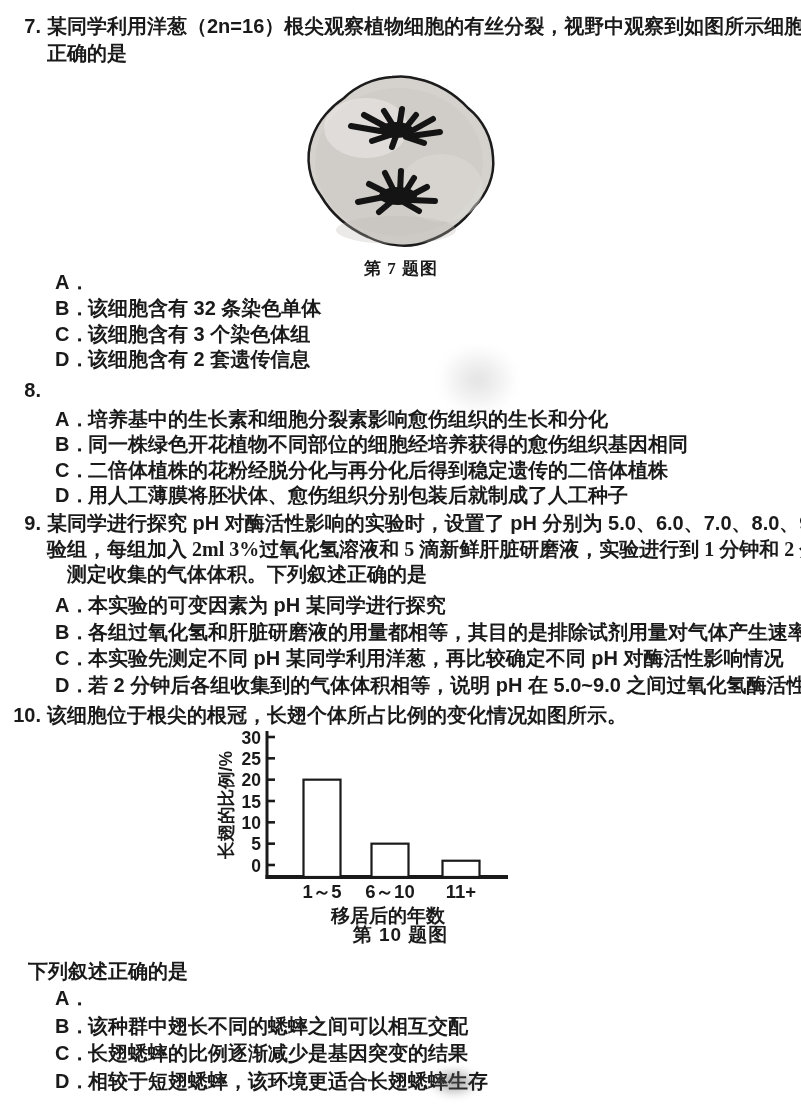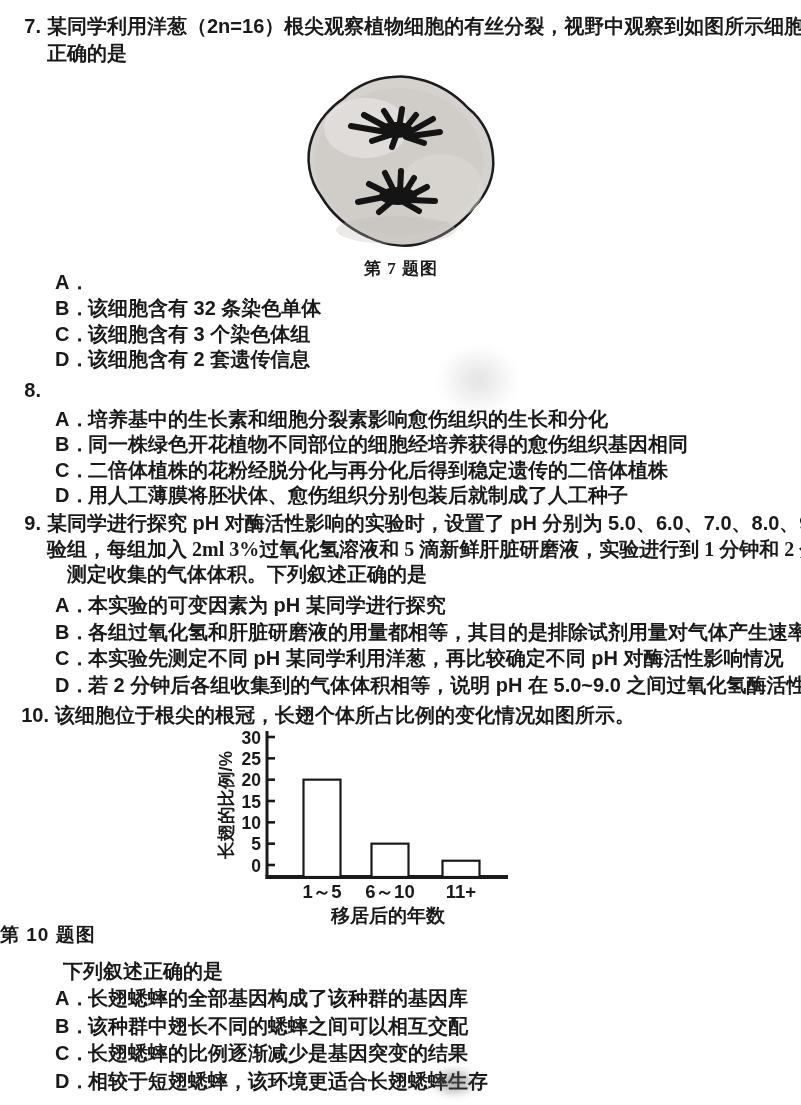--- a/index.html
+++ b/index.html
@@ -10,21 +10,21 @@
     font-weight:700; color:#1a1a1a; font-size:20px;
   }
   .abs{position:absolute;}
   .qfirst{display:flex; white-space:nowrap;}
   .qnum{flex:none; width:47px; text-align:right; padding-right:6px; box-sizing:border-box;}
   .qcont{left:47px; white-space:nowrap;font-family:Liberation Serif, serif;}
   .opts{left:55px; right:0;}
   .opt{display:flex; white-space:nowrap;}
   .olabel{flex:none; width:33px;}
   .figcap{text-align:center; font-size:17px; letter-spacing:1px;font-family:Liberation Serif, serif;}
-  .chart-caption{left:0; width:100%; font-size:19px; letter-spacing:1px;}
+  .chart-caption{left:0; width:100%; text-align:center; font-size:19px; letter-spacing:1px;}
   .lh26{line-height:26px;} .lh25-8{line-height:25.8px;} .lh25-4{line-height:25.4px;}
   .lh25-6{line-height:25.6px;} .lh26-7{line-height:26.7px;} .lh27-6{line-height:27.6px;}
   .smudge1{
     left:438px; top:345px; width:80px; height:70px; pointer-events:none;
     background:radial-gradient(closest-side, rgba(160,160,160,0.30), rgba(255,255,255,0));
     filter:blur(4px);
   }
   .smudge2{
     left:428px; top:1066px; width:52px; height:32px; pointer-events:none;
     background:radial-gradient(closest-side, rgba(90,90,90,0.60), rgba(255,255,255,0));
@@ -144,21 +144,21 @@
     <div class="opt">
         <span class="olabel">C．</span>
         <span>本实验先测定不同 pH 某同学利用洋葱，再比较确定不同 pH 对酶活性影响情况</span>
       </div>
     <div class="opt">
         <span class="olabel">D．</span>
         <span>若 2 分钟后各组收集到的气体体积相等，说明 pH 在 5.0~9.0 之间过氧化氢酶活性相等</span>
       </div>
   </div>
 
-  <div class="abs qfirst lh26" style="top:702px; left:8px;justify-content:flex-end;">
+  <div class="abs qfirst lh26" style="top:702px; left:0;justify-content:flex-end;">
     <span class="qnum">10.</span>
     <span>该细胞位于根尖的根冠，长翅个体所占比例的变化情况如图所示。</span>
   </div>
 
   <svg id="q10-chart" class="abs" style="left:190px; top:727px;" width="340" height="200" viewBox="0 0 340 200">
       <line x1="77" y1="4" x2="77" y2="152" stroke="#1a1a1a" stroke-width="3"></line>
       <line x1="75.5" y1="150" x2="318" y2="150" stroke="#1a1a1a" stroke-width="4"></line>
       <line x1="77" y1="138" x2="85" y2="138" stroke="#1a1a1a" stroke-width="2.6"></line>
       <text x="71" y="144.5" text-anchor="end" font-size="17.5">0</text>
       <line x1="77" y1="116.66666666666667" x2="85" y2="116.66666666666667" stroke="#1a1a1a" stroke-width="2.6"></line>
@@ -177,25 +177,24 @@
       <text x="132" y="171" text-anchor="middle" font-size="18.5">1～5</text>
       <rect x="181.5" y="116.66666666666667" width="37" height="33.33333333333333" fill="#ffffff" stroke="#1a1a1a" stroke-width="2.2"></rect>
       <text x="200" y="171" text-anchor="middle" font-size="18.5">6～10</text>
       <rect x="252.5" y="133.73333333333332" width="37" height="16.26666666666668" fill="#ffffff" stroke="#1a1a1a" stroke-width="2.2"></rect>
       <text x="271" y="171" text-anchor="middle" font-size="18.5">11+</text>
       <text x="198" y="195" text-anchor="middle" font-size="19">移居后的年数</text>
       <text x="42" y="78" text-anchor="middle" font-size="17.5" transform="rotate(-90 42 78)">长翅的比例/%</text>
     </svg>
   <div class="abs chart-caption" style="top:922px;">第 10 题图</div>
 
-  <div class="abs lh26" style="top:958px; left:28px;margin-left:35px;">下列叙述正确的是</div>
+  <div class="abs lh26" style="top:958px; left:28px;">下列叙述正确的是</div>
   <div class="abs opts lh27-6" style="top:985px;">
     <div class="opt">
         <span class="olabel">A．</span>
-        <span>长翅蟋蟀的全部基因构成了该种群的基因库</span>
       </div>
     <div class="opt">
         <span class="olabel">B．</span>
         <span>该种群中翅长不同的蟋蟀之间可以相互交配</span>
       </div>
     <div class="opt">
         <span class="olabel">C．</span>
         <span>长翅蟋蟀的比例逐渐减少是基因突变的结果</span>
       </div>
     <div class="opt">

